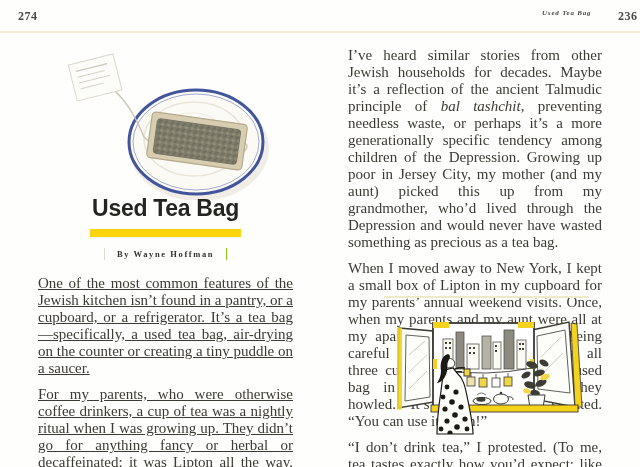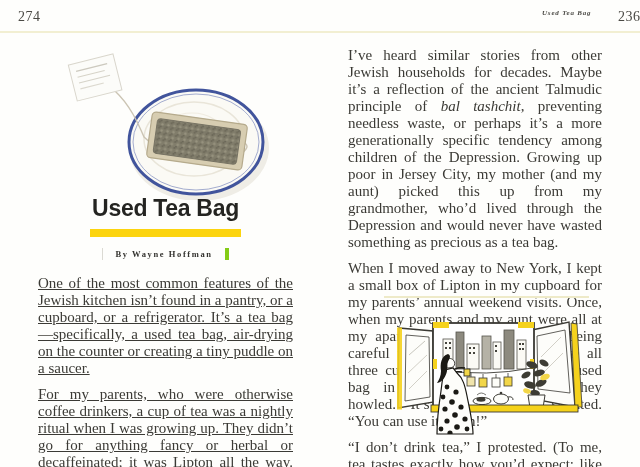--- a/index.html
+++ b/index.html
@@ -4,33 +4,33 @@
 <style>
   html,body{margin:0;padding:0;}
   body{
     width:640px;height:467px;position:relative;overflow:hidden;
     background:#fefefc;
     font-family:"Liberation Serif", serif;
     color:#3b3a35;
   }
   .abs{position:absolute;}
   
-  .folio{font-weight:normal;font-size:14px;letter-spacing:.5px;color:#4a4944;}
+  .folio{font-weight:bold;font-size:12px;letter-spacing:.5px;color:#4a4944;}
   .running-title{font-weight:bold;font-style:italic;font-size:7px;letter-spacing:.8px;color:#4a4944;}
   .top-rule{left:0;top:31px;width:640px;height:2px;background:#f2efd2;}
   
   .title-block{left:38px;top:196px;width:255px;text-align:center;}
   .chapter-title{
     font-family:"Liberation Sans", sans-serif;font-weight:bold;
     font-size:23px;letter-spacing:-.3px;color:#242421;line-height:1.05;
   }
   .title-bar{width:151px;height:8px;background:#fcd40e;margin:9px auto 0 auto;}
   .byline{
     display:inline-block;margin-top:11px;padding:1px 12px;
-    border-left:1px solid #dbdad3;border-right:4px solid #84cc16;
+    border-left:1px solid #dbdad3;border-right:1px solid #84cc16;
     font-weight:bold;font-size:8.5px;letter-spacing:1.6px;color:#33322e;
   }
   .col{width:255px;font-size:15px;line-height:17px;text-align:justify;}
   .col p{margin:0 0 9px 0;}
   .left-col{left:38px;top:275px;text-decoration:underline;}
   .right-col{left:348px;top:47px;width:254px;}
   .right-col em{font-style:italic;}
   .divider-rule{left:384px;top:296px;width:205px;height:2px;background:#eeeac8;}
   svg{display:block;}
 </style>

